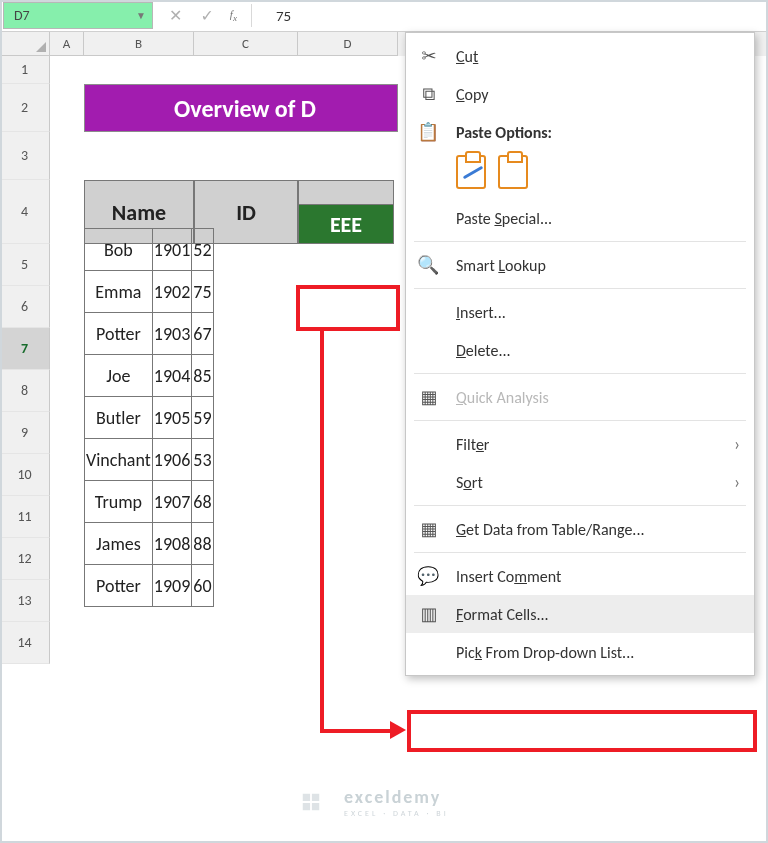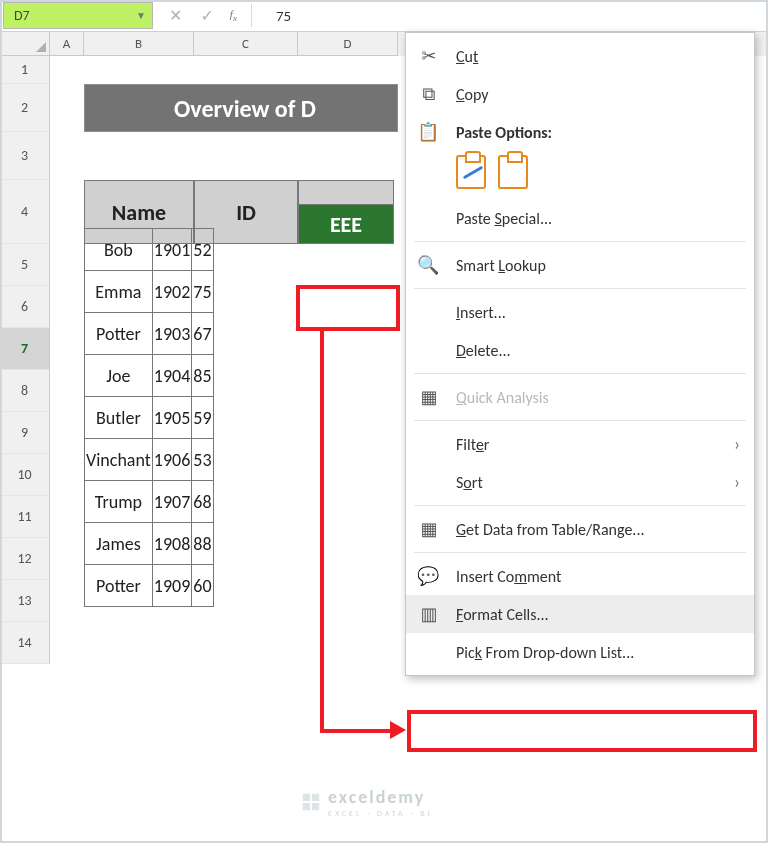--- a/index.html
+++ b/index.html
@@ -26,21 +26,21 @@
   .name-box {
     width: 150px;
     border:1px solid #b7b7b7;
     margin: 2px 0 2px 3px;
     display:flex;
     align-items:center;
     justify-content:space-between;
     padding:0 6px 0 10px;
     font-size:14px;
     color:#444;
-    background:#bef264;
+    background:#86efac;
   }
   .name-box .dd { color:#777; font-size:10px; }
   .fb-btns {
     display:flex; align-items:center;
     gap:18px;
     padding: 0 16px;
     color:#b0b0b0;
     font-size:16px;
   }
   .fb-btns .ok { color:#b0b0b0;}
@@ -124,21 +124,21 @@
     left:50px; top:56px;
   }
   .colA-strip{
     position:absolute; left:0; top:0; width:34px; height:700px; background:#fff;
   }
   
   .title-merged{
     position:absolute;
     left:34px; top:28px;
     width:314px; height:48px;
-    background:#737373;
+    background:#a21caf;
     color:#fff;
     font-size:24px; font-weight:700;
     display:flex;align-items:center;justify-content:center;
     border:1px solid #8c8c8c;
     padding-left:8px;
     overflow:hidden; white-space:nowrap;
   }
   
   .hdr-row{
     position:absolute;
@@ -223,21 +223,21 @@
   .clip-ic.brush::after{content:"";position:absolute;left:4px;top:14px;width:22px;height:3px;background:#3a7bd5;transform:rotate(-30deg);border-radius:2px;}
   .ctx .item.hover{background:#ededed;}
 
   
   .wm{
     position:absolute;
     left:300px; top:786px;
     font-size:18px; color:#c9d2d6;
     letter-spacing:2px;
     font-weight:600;
-    display:flex; align-items:center; gap:6px;
+    display:flex; align-items:center; gap:22px;
   }
   .wm .sub{font-size:8px;letter-spacing:3px;display:block;color:#cfd6da;font-weight:400;}
   .wm svg{opacity:.6}
 
   
   .frame{
     position:absolute; inset:0;
     border:2px solid #d0d7dc;
     pointer-events:none;
   }

